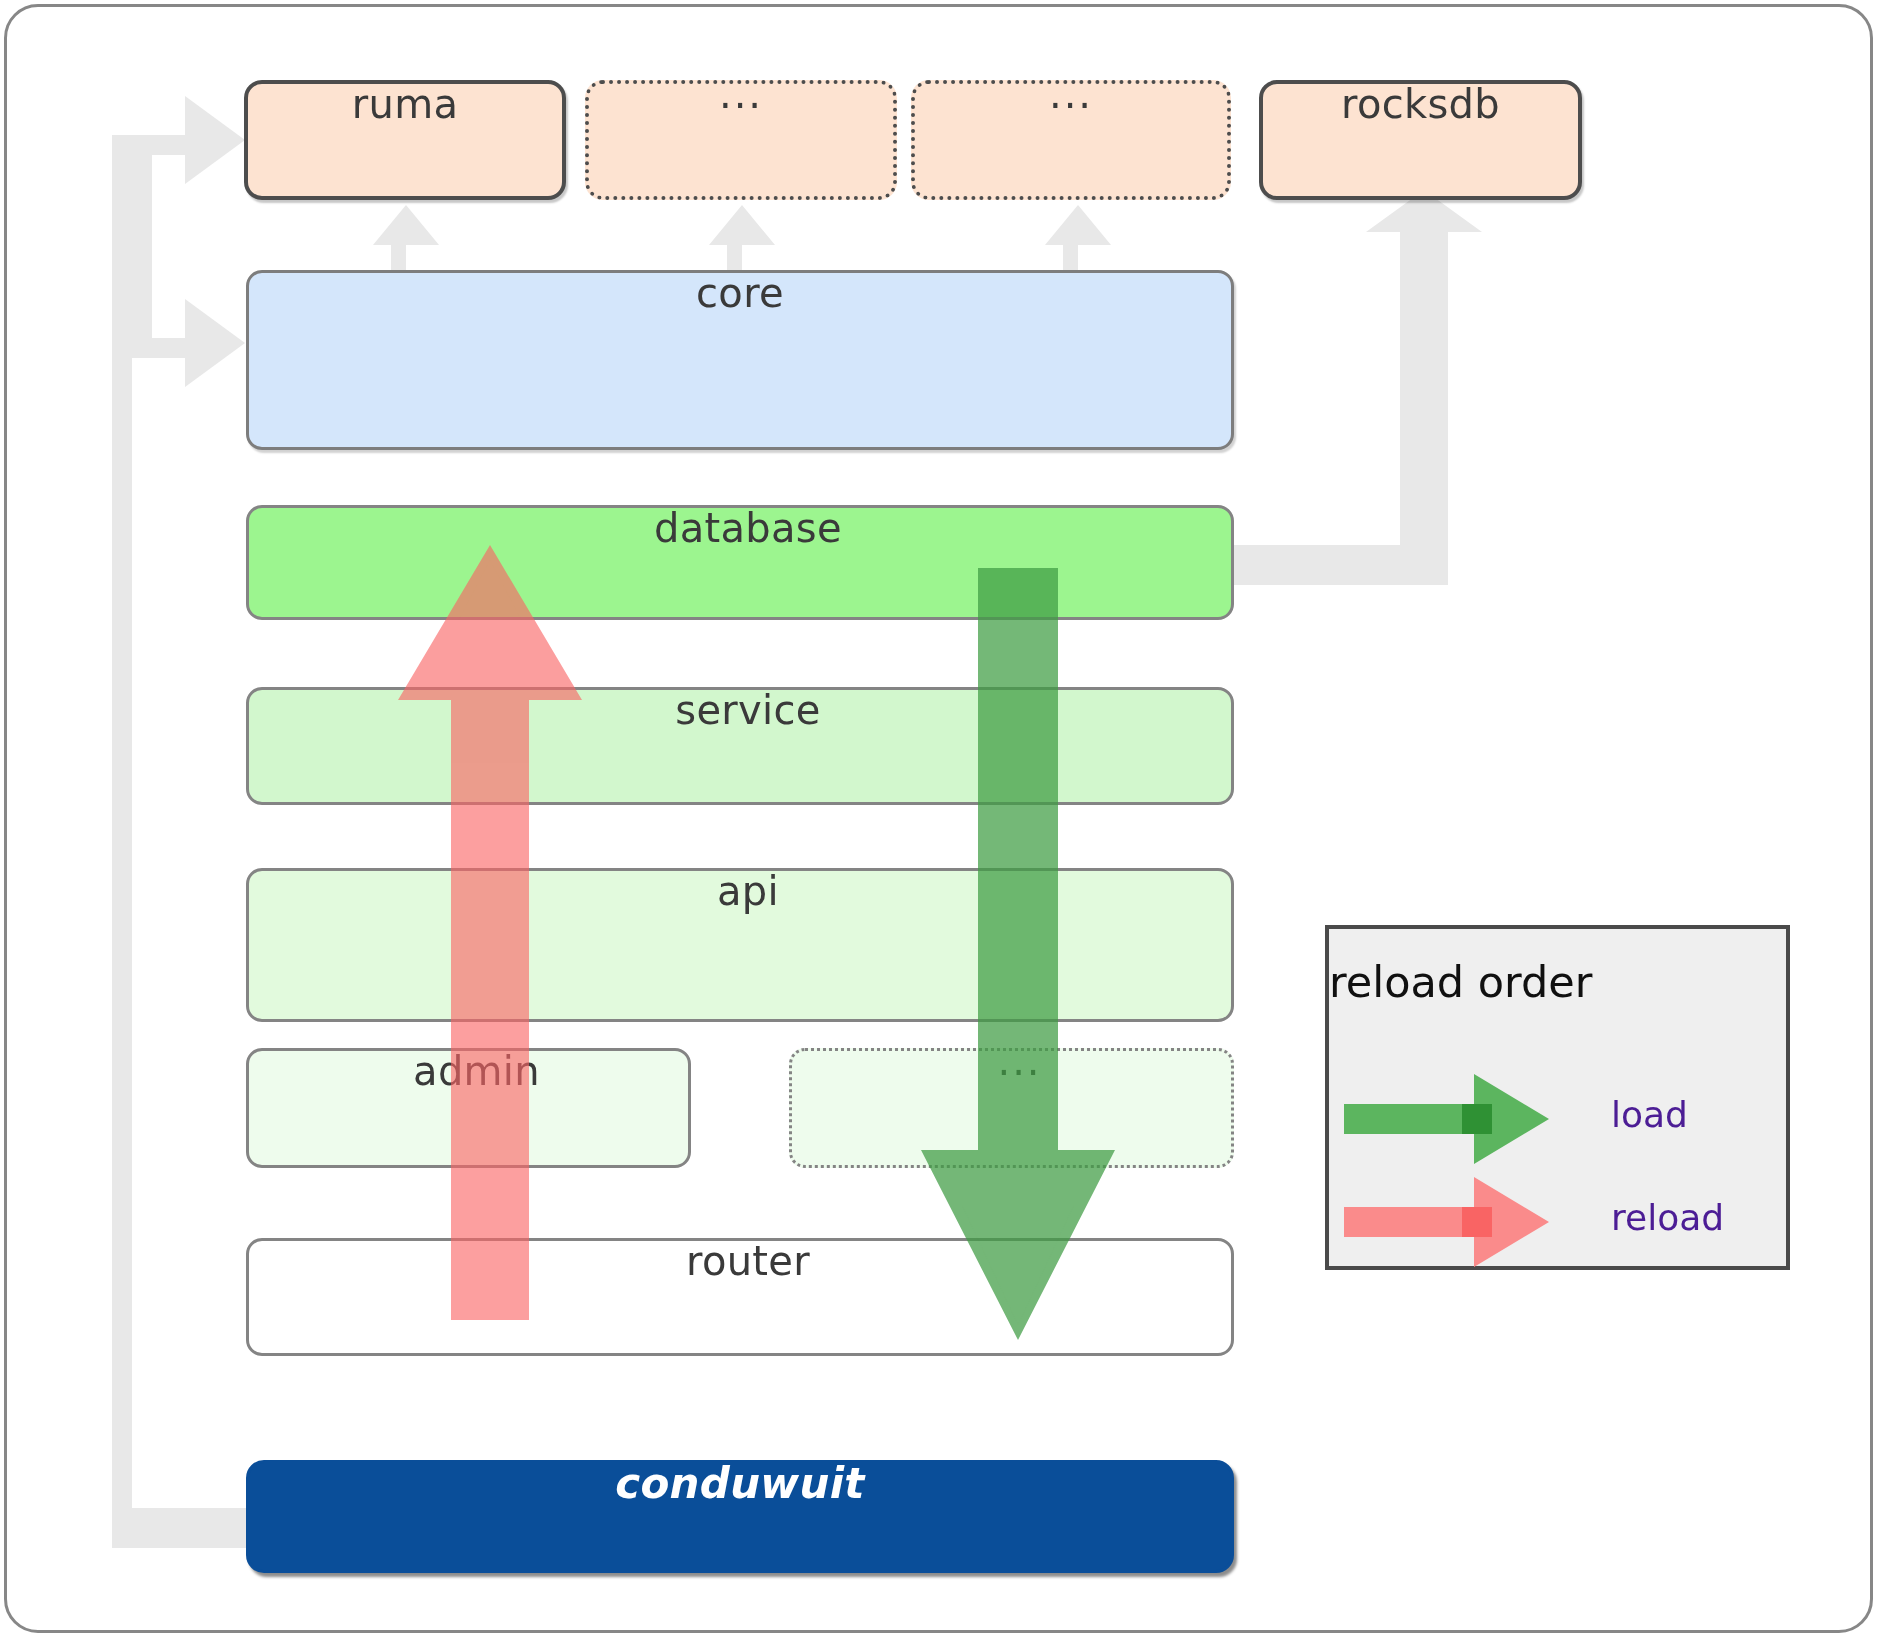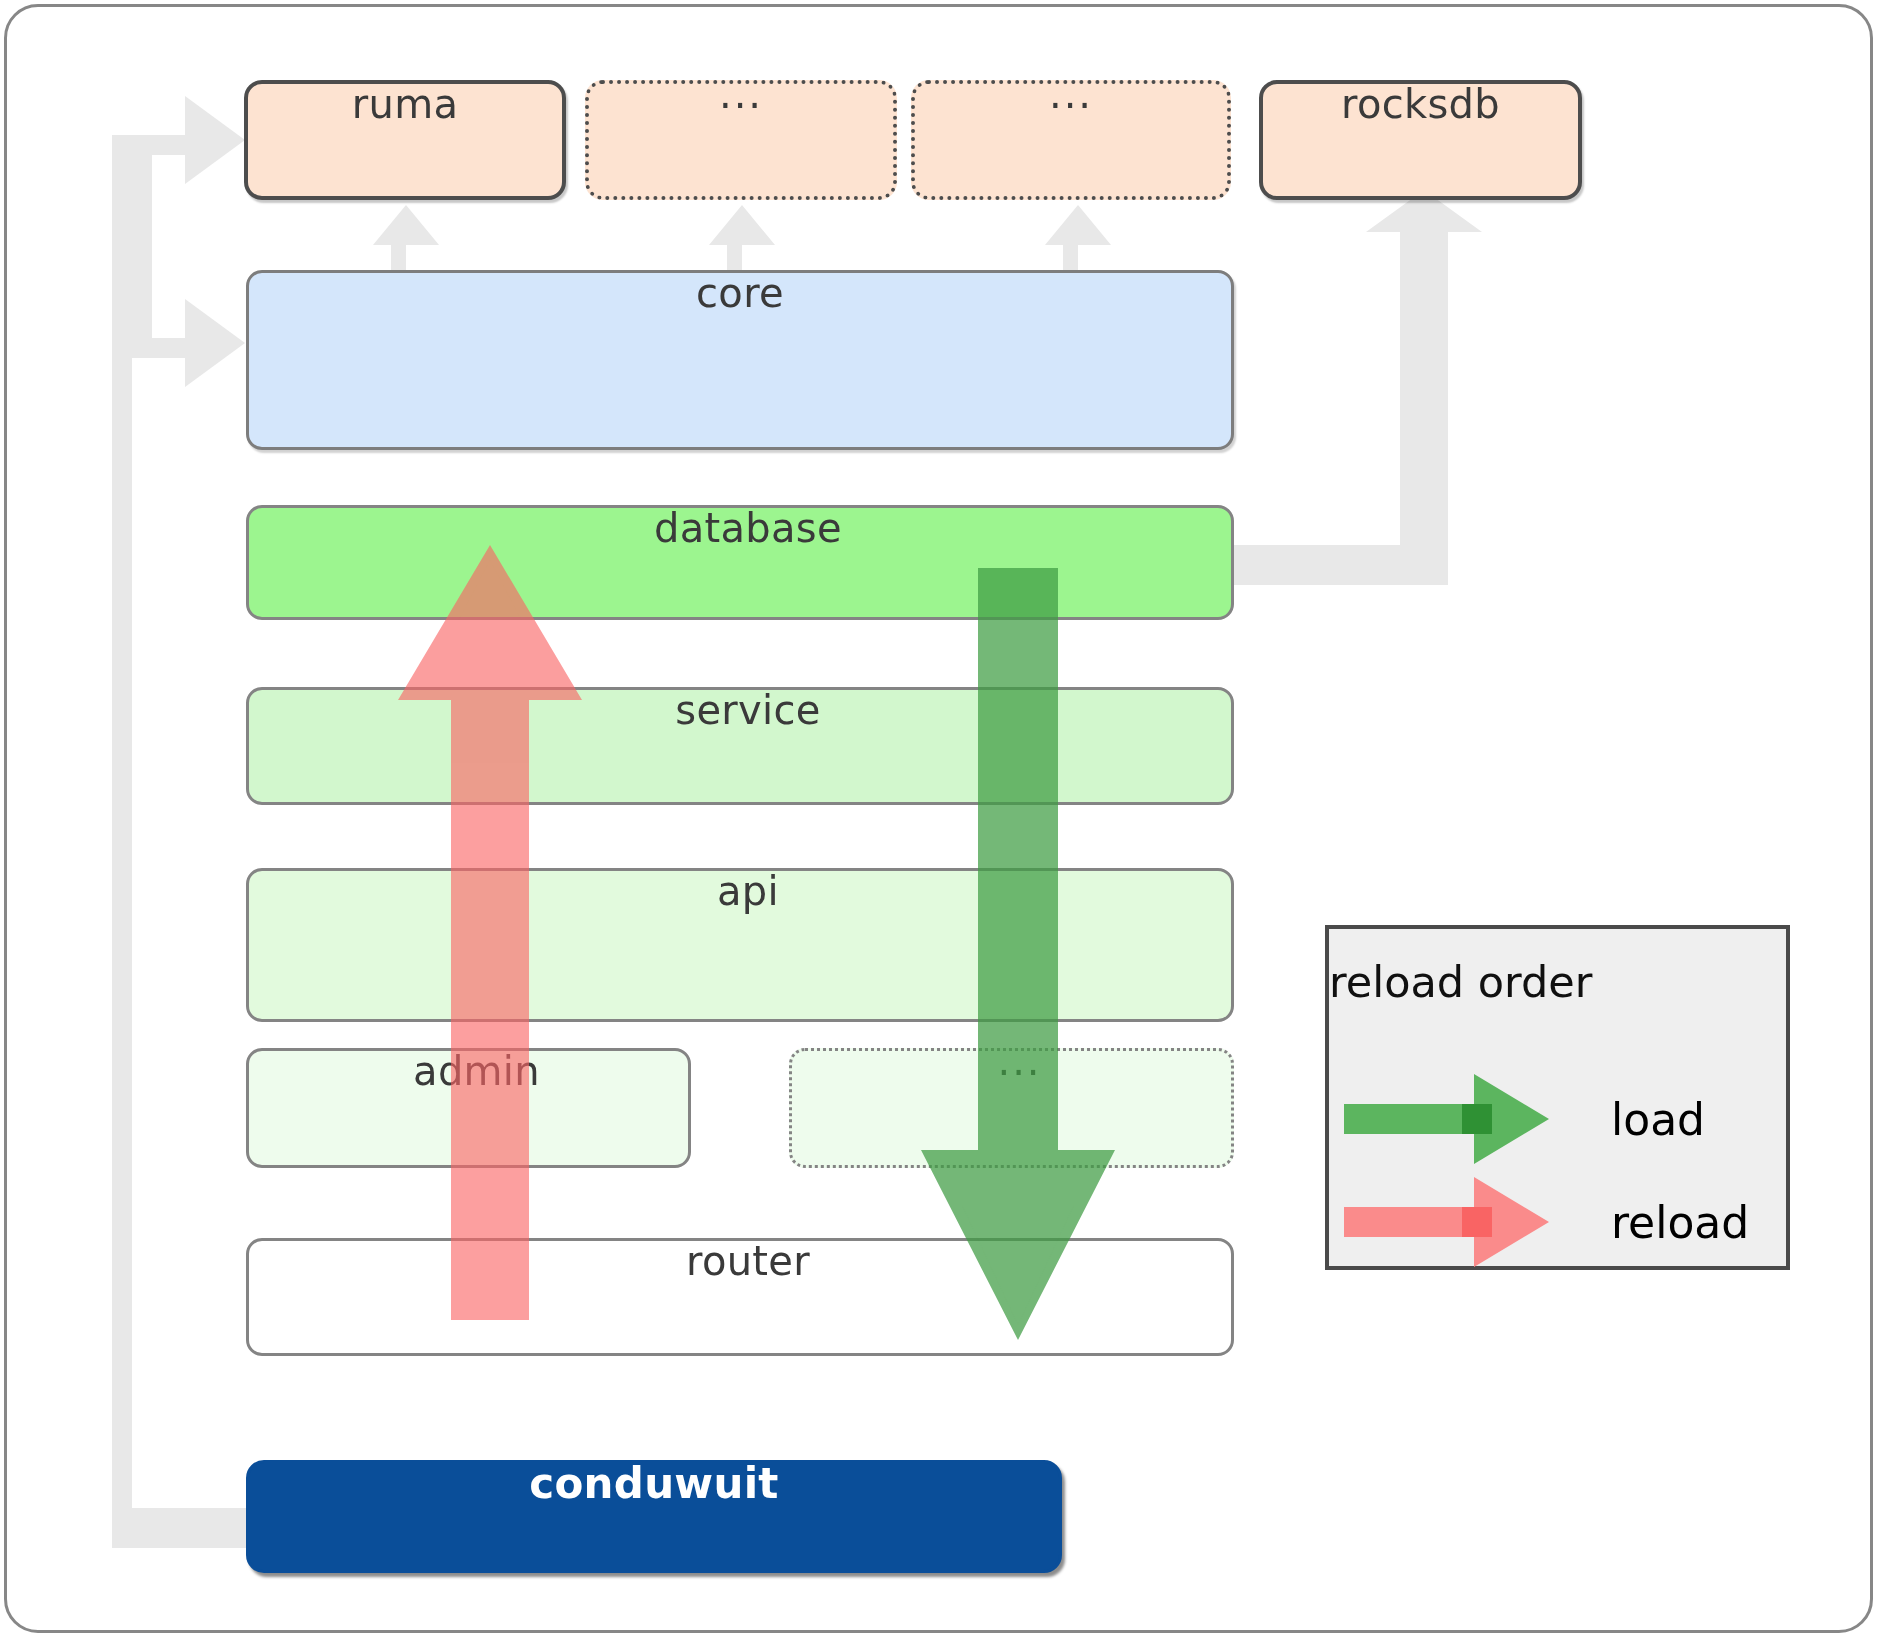--- a/index.html
+++ b/index.html
@@ -101,22 +101,22 @@
     position: absolute;
     left: 0;
     top: 28px;
     width: 100%;
     text-align: left;
     font-size: 43px;
     color: #101010;
   }
   .legend-row-label {
     position: absolute;
-    font-size: 44px;
-    color: #000000;
+    font-size: 36px;
+    color: #4c1d95;
   }
   svg.overlay {
     position: absolute;
     left: 0;
     top: 0;
     width: 1883px;
     height: 1643px;
     pointer-events: none;
   }
 </style>
@@ -204,21 +204,21 @@
   </div>
 
   <div class="box layer dotted" style="left:789px; top:1048px; width:445px; height:120px; background:#eefced;">
     <span class="dots">...</span>
   </div>
 
   <div class="box layer" style="left:246px; top:1238px; width:988px; height:118px; background:#ffffff;">
     <span class="lbl">router</span>
   </div>
 
-  <div class="box root" style="left:246px; top:1460px; width:816px; height:113px;">
+  <div class="box root" style="left:246px; top:1460px; width:988px; height:113px;font-style:italic;">
     <span class="lbl">conduwuit</span>
   </div>
 
   <svg class="overlay" viewBox="0 0 1883 1643">
 
     <g opacity="0.62">
       <path fill="#fa6464" d="M 451 1320
                L 529 1320
                L 529 700
                L 582 700

